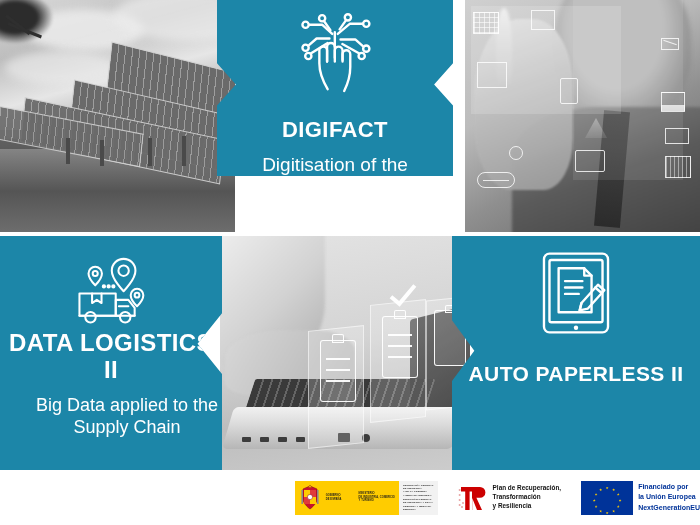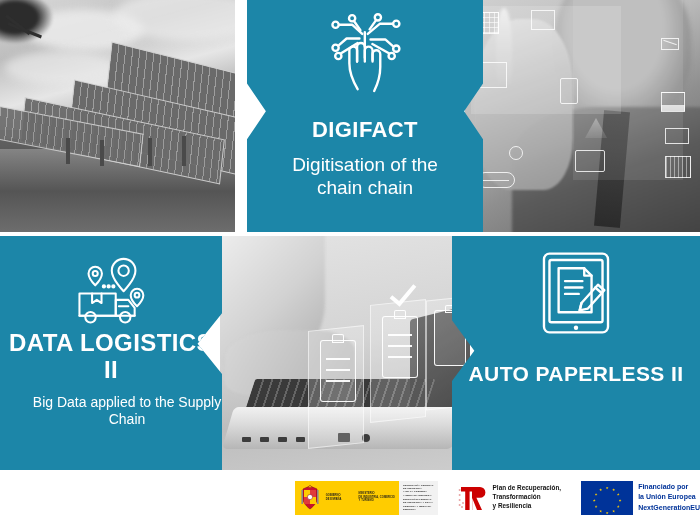--- a/index.html
+++ b/index.html
@@ -78,21 +78,21 @@
   .cliprow{ position:absolute; height:2px; background:rgba(255,255,255,.95); }
   .checkmark{ position:absolute; width:26px; height:13px;
               border-left:4px solid rgba(255,255,255,.97); border-bottom:4px solid rgba(255,255,255,.97);
               transform:rotate(-50deg); }
 
   
   .panel { position:absolute; display:flex; flex-direction:column;
            align-items:center; justify-content:flex-start; color:#fff; }
 
   #panel-digifact{
-    left:247px; top:0; width:236px; height:232px;
+    left:217px; top:0; width:236px; height:176px;
     background:var(--teal);
     clip-path: polygon(
       0 0, 100% 0,
       100% 36%, 92% 48%, 100% 60%,
       100% 100%, 0 100%,
       0 60%, 8% 48%, 0 36%
     );
   }
   #panel-data{
     left:0; top:236px; width:222px; height:234px;
@@ -118,21 +118,21 @@
   .icon-wrap{ display:flex; align-items:center; justify-content:center; }
   .p-title{ font-weight:bold; letter-spacing:.4px; line-height:1.12; }
   .p-sub{ line-height:1.24; }
 
   #panel-digifact .icon-wrap{ margin-top:10px; }
   #panel-digifact .p-title{ font-size:22px; margin-top:16px; }
   #panel-digifact .p-sub{ font-size:19px; margin-top:10px; max-width:175px; }
 
   #panel-data .icon-wrap{ margin-top:18px; }
   #panel-data .p-title{ font-size:24px; }
-  #panel-data .p-sub{ font-size:14px; margin-top:10px; max-width:195px;margin-left:32px; }
+  #panel-data .p-sub{ font-size:18px; margin-top:10px; max-width:195px;margin-left:32px; }
 
   #panel-auto .icon-wrap{ margin-top:14px; }
   #panel-auto .p-title{ font-size:21px; margin-top:26px; }
   #panel-auto .p-sub{ font-size:18px; margin-top:9px; max-width:205px; }
 
   
   #footer{ position:absolute; left:0; top:470px; width:700px; height:55px;
            background:#fff; display:flex; align-items:center;
            justify-content:flex-end; gap:20px; padding-right:0; }
 

